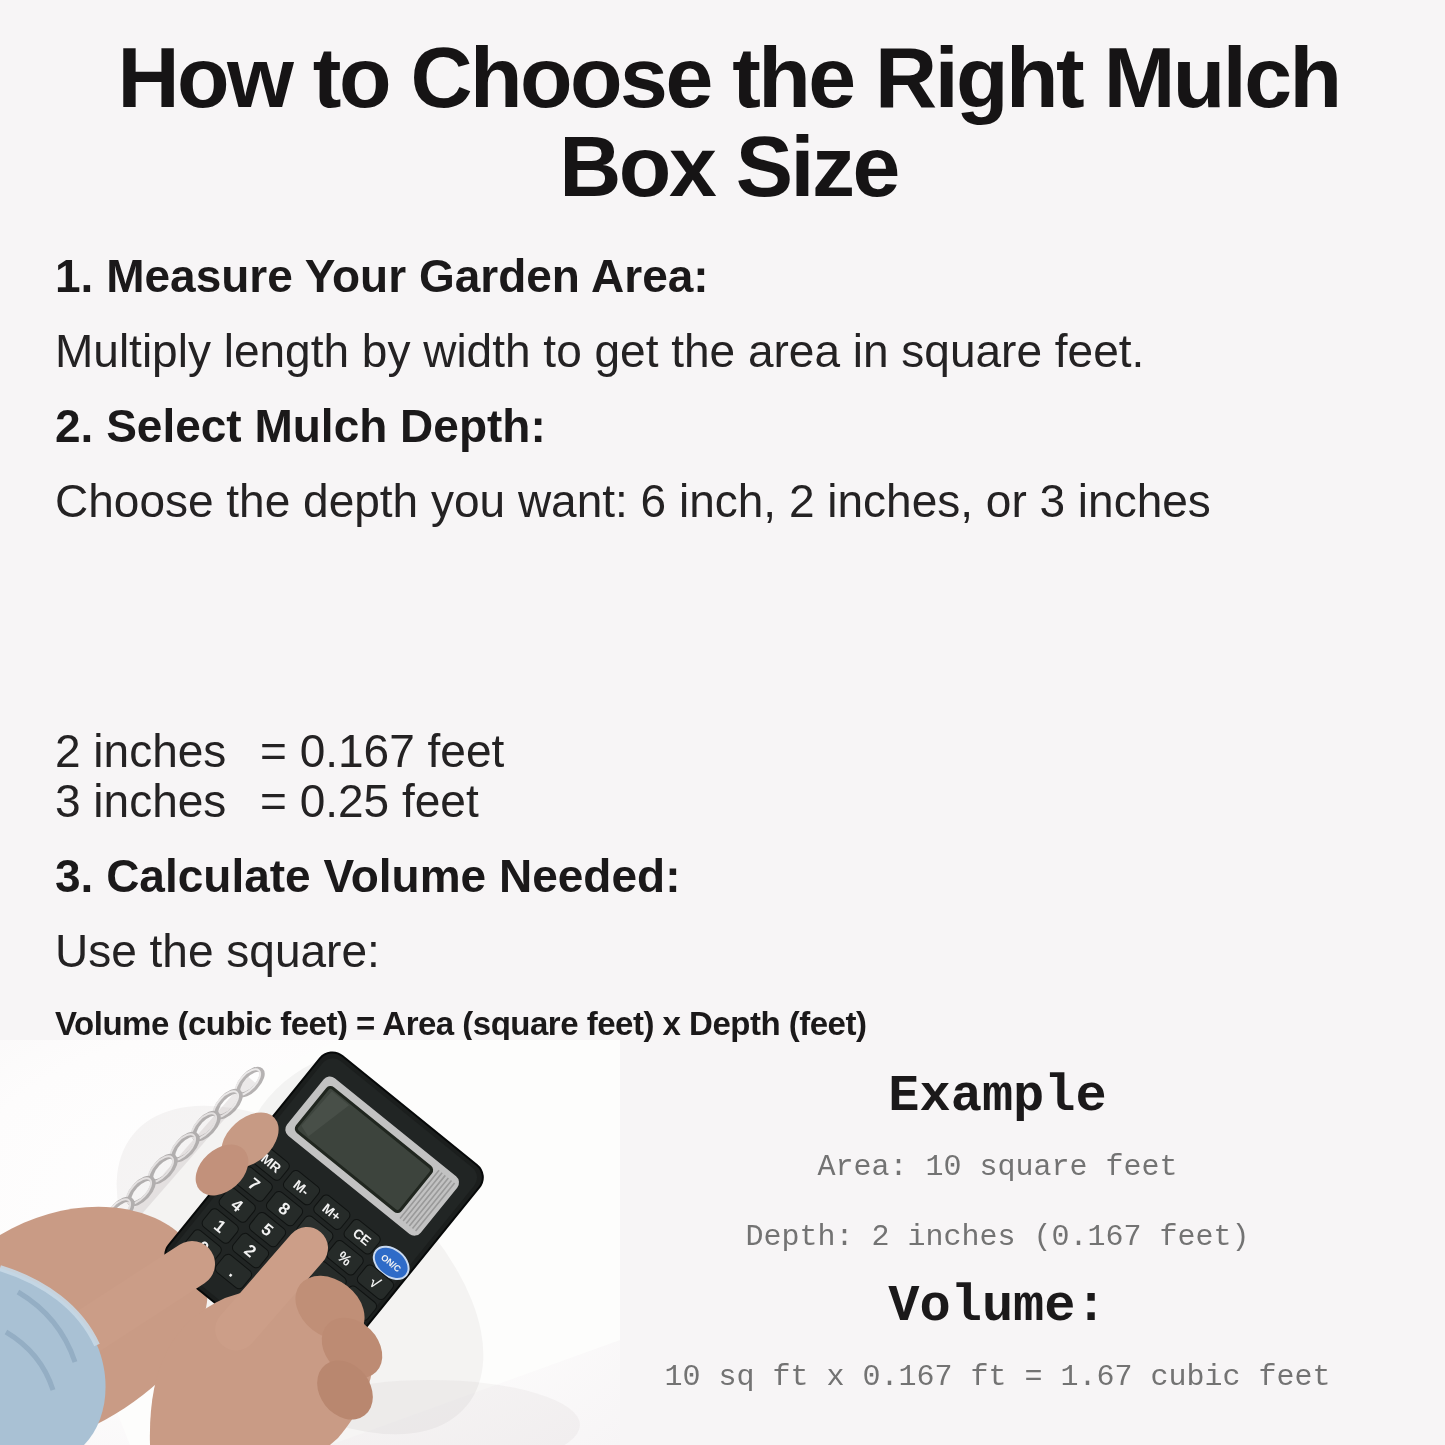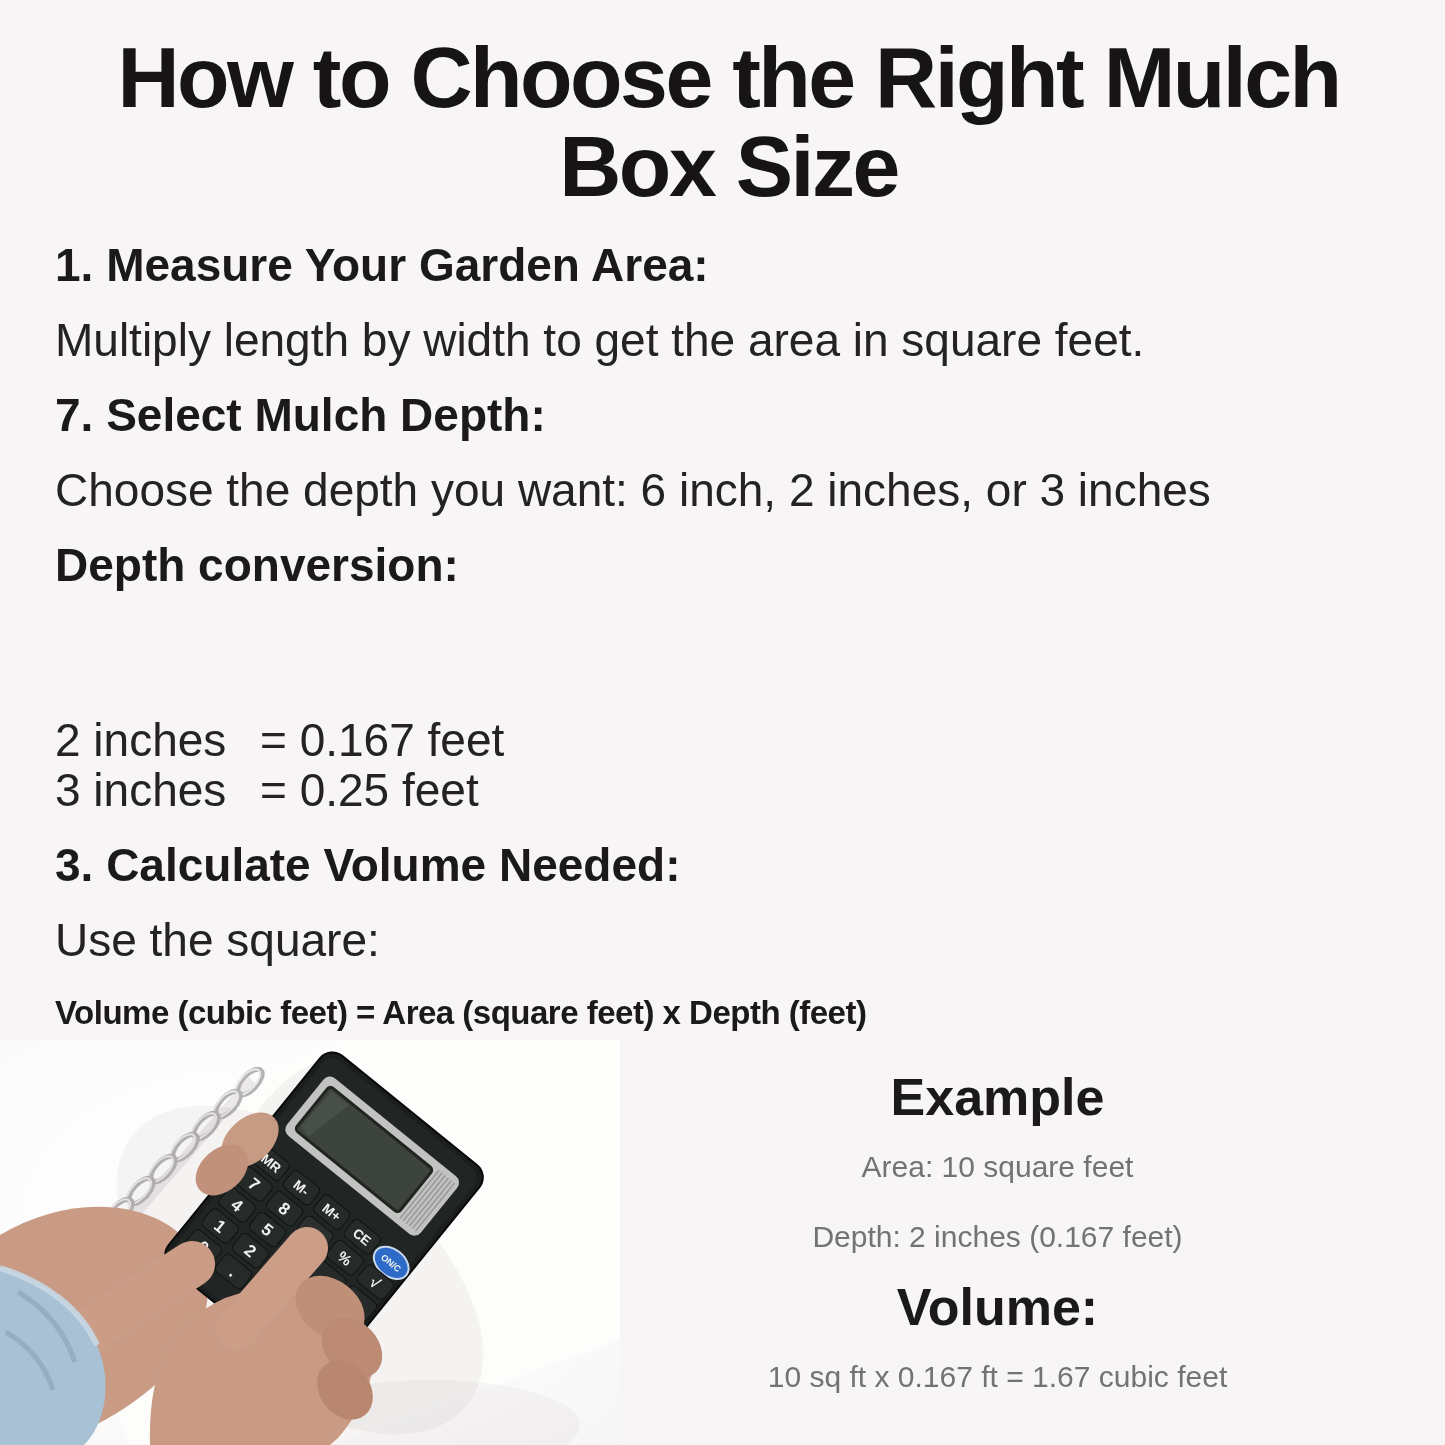--- a/index.html
+++ b/index.html
@@ -9,26 +9,26 @@
     font-family:"Liberation Sans",sans-serif;
     padding-left:12px;
   }
   .title{
     position:absolute;top:33px;left:0;right:0;text-align:center;
     font-weight:700;font-size:86px;line-height:89px;letter-spacing:-2.5px;
     color:#161415;
   }
   .line{
     position:absolute;left:55px;font-size:46px;line-height:52px;
-    white-space:nowrap;color:#242223;
+    white-space:nowrap;color:#242223;margin-top:11px;
   }
   .bold{font-weight:700;color:#1b191a;}
   .dlabel{display:inline-block;width:205px;}
   .example{
-    position:absolute;left:550px;top:1062px;width:895px;text-align:center;
+    position:absolute;left:550px;top:1062px;width:895px;text-align:center;font-family:Liberation Mono, monospace;
   }
   .example .row{font-size:30px;line-height:70px;height:70px;color:#737373;}
   .example .h{font-size:52px;font-weight:700;color:#1b191a;}
   .photo{
     position:absolute;left:0;top:1040px;width:620px;height:405px;
     background:radial-gradient(ellipse at 40% 42%, #ffffff 0%, #fdfcfc 55%, #f7f5f6 100%);
   }
   .photo svg{display:block;}
   .key-label{font-family:"Liberation Sans",sans-serif;font-weight:700;fill:#f2f2f2;}
 </style>
@@ -37,23 +37,22 @@
 
 <div class="page">
 
   <div class="title">
     <div>How to Choose the Right Mulch</div>
     <div>Box Size</div>
   </div>
 
   <div class="line bold" style="top:239px">1. Measure Your Garden Area:</div>
   <div class="line" style="top:314px">Multiply length by width to get the area in square feet.</div>
-  <div class="line bold" style="top:389px">7. Select Mulch Depth:</div>
+  <div class="line bold" style="top:389px">2. Select Mulch Depth:</div>
   <div class="line" style="top:464px">Choose the depth you want: 6 inch, 2 inches, or 3 inches</div>
-  <div class="line bold" style="top:539px">Depth conversion:</div>
 
   <div class="line" style="top:714px">
     <span class="dlabel">2 inches</span><span>= 0.167 feet</span>
   </div>
   <div class="line" style="top:764px">
     <span class="dlabel">3 inches</span><span>= 0.25 feet</span>
   </div>
 
   <div class="line bold" style="top:839px">3. Calculate Volume Needed:</div>
   <div class="line" style="top:914px">Use the square:</div>

